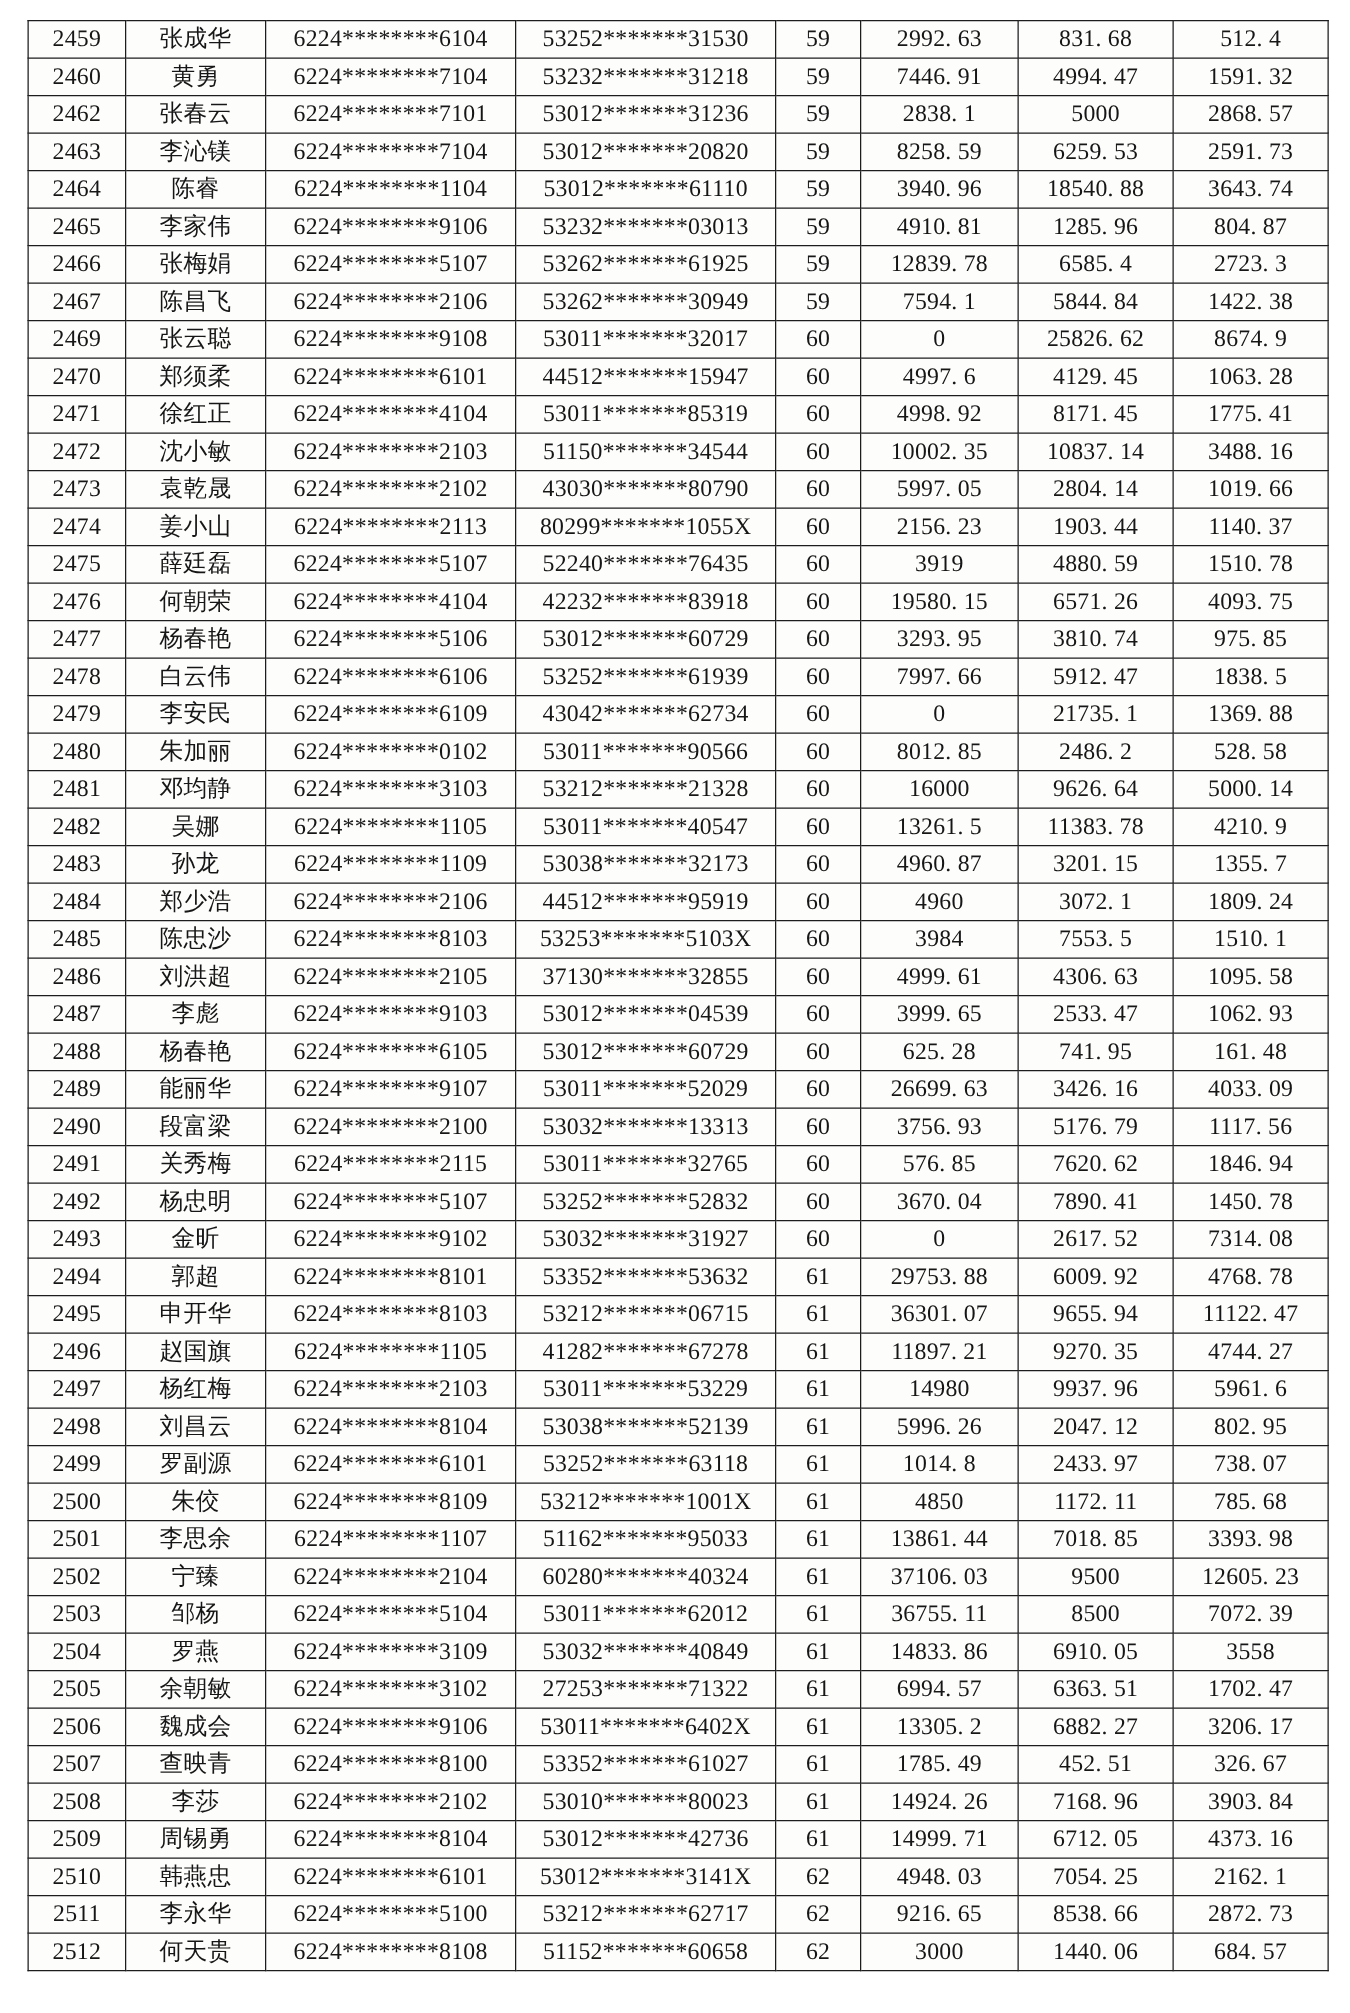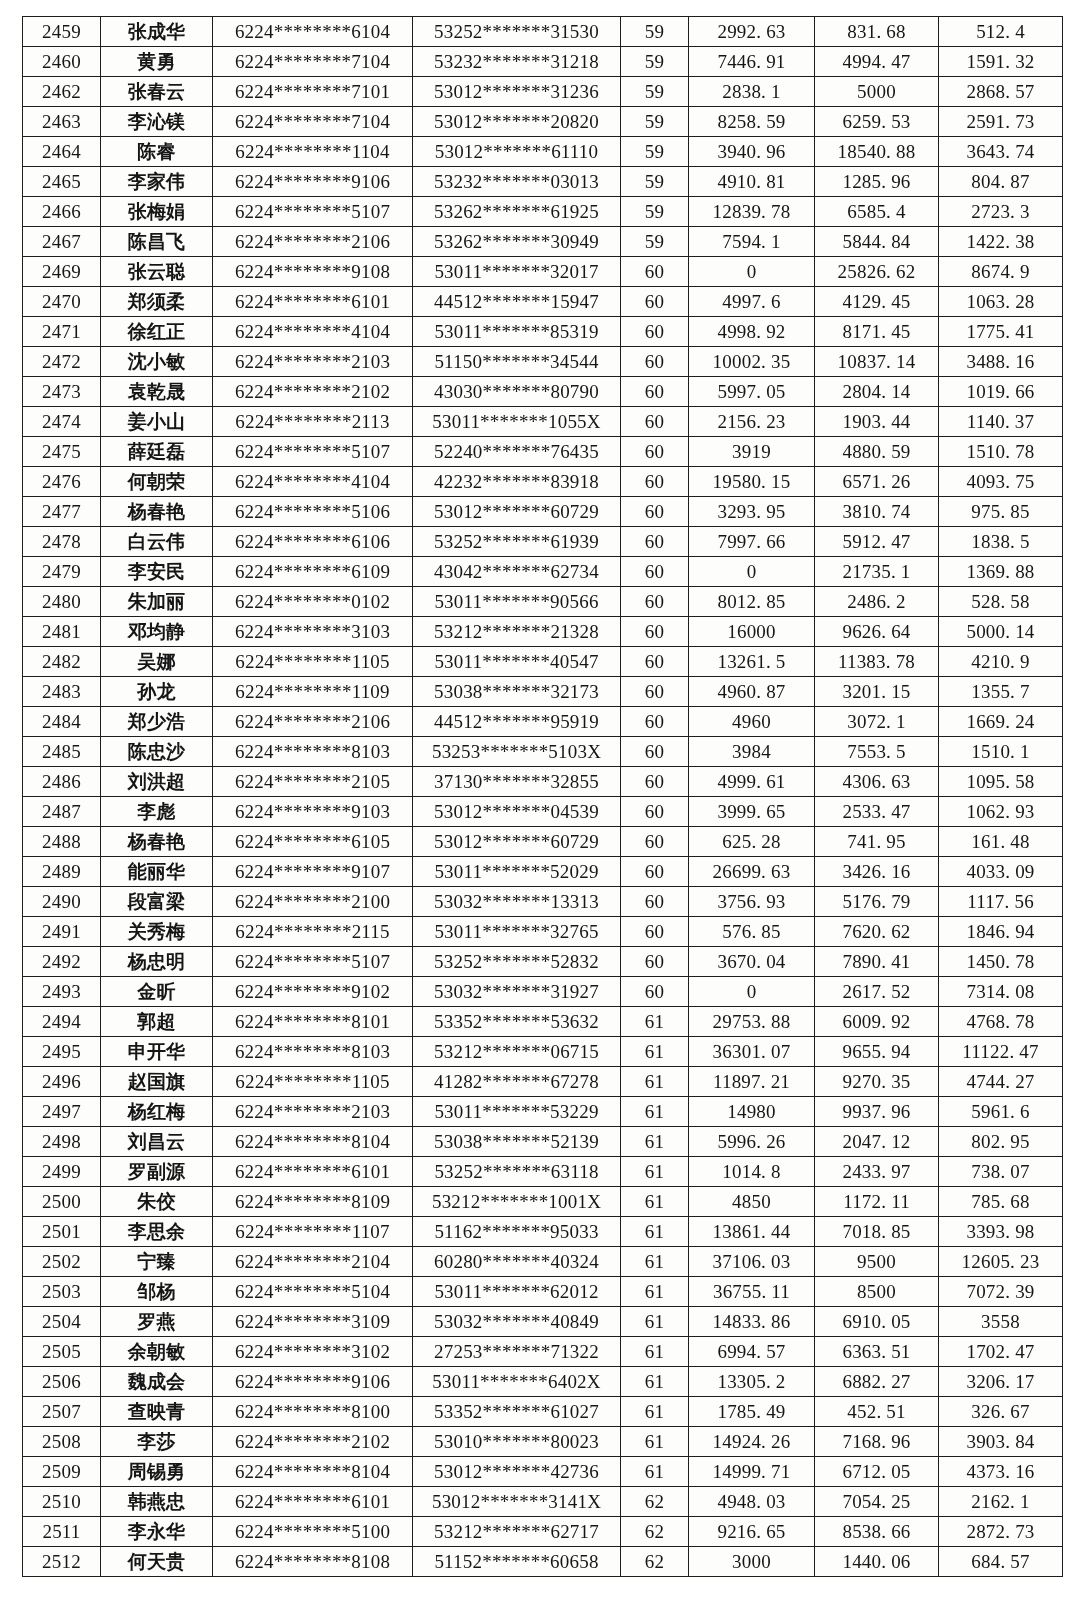--- a/index.html
+++ b/index.html
@@ -42,21 +42,21 @@
     line-height: 29px;
     padding: 0 4px;
     text-align: center;
     vertical-align: middle;
     font-size: 19px;
     white-space: nowrap;
     overflow: hidden;
     letter-spacing: 0.2px;
   }
   td.seq   { font-size: 19px; letter-spacing: 0.6px; }
-  td.name  { font-family: "DejaVu Sans", "Liberation Sans", sans-serif; font-size: 18px; letter-spacing: 1px; font-weight: bold; }
+  td.name  { font-family: "DejaVu Sans", "Liberation Sans", sans-serif; font-size: 18px; letter-spacing: 1px; }
   td.card,
   td.idno  { font-size: 18.5px; letter-spacing: 0.2px; }
   td.age   { font-size: 19px; }
   td.amt   { font-size: 19px; letter-spacing: 0.4px; }
 
   
   table.data-table tr td { background: #fdfdfc; }
 </style>
 </head>
 <body>
@@ -201,21 +201,21 @@
           <td class="idno">43030*******80790</td>
           <td class="age">60</td>
           <td class="amt">5997. 05</td>
           <td class="amt">2804. 14</td>
           <td class="amt">1019. 66</td>
         </tr>
         <tr>
           <td class="seq">2474</td>
           <td class="name">姜小山</td>
           <td class="card">6224********2113</td>
-          <td class="idno">53011*******1055X</td>
+          <td class="idno">80299*******1055X</td>
           <td class="age">60</td>
           <td class="amt">2156. 23</td>
           <td class="amt">1903. 44</td>
           <td class="amt">1140. 37</td>
         </tr>
         <tr>
           <td class="seq">2475</td>
           <td class="name">薛廷磊</td>
           <td class="card">6224********5107</td>
           <td class="idno">52240*******76435</td>
@@ -305,21 +305,21 @@
           <td class="amt">1355. 7</td>
         </tr>
         <tr>
           <td class="seq">2484</td>
           <td class="name">郑少浩</td>
           <td class="card">6224********2106</td>
           <td class="idno">44512*******95919</td>
           <td class="age">60</td>
           <td class="amt">4960</td>
           <td class="amt">3072. 1</td>
-          <td class="amt">1669. 24</td>
+          <td class="amt">1809. 24</td>
         </tr>
         <tr>
           <td class="seq">2485</td>
           <td class="name">陈忠沙</td>
           <td class="card">6224********8103</td>
           <td class="idno">53253*******5103X</td>
           <td class="age">60</td>
           <td class="amt">3984</td>
           <td class="amt">7553. 5</td>
           <td class="amt">1510. 1</td>

